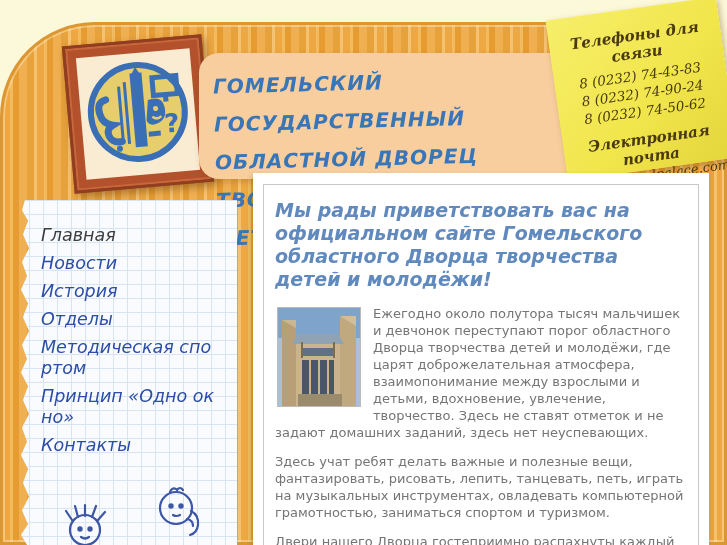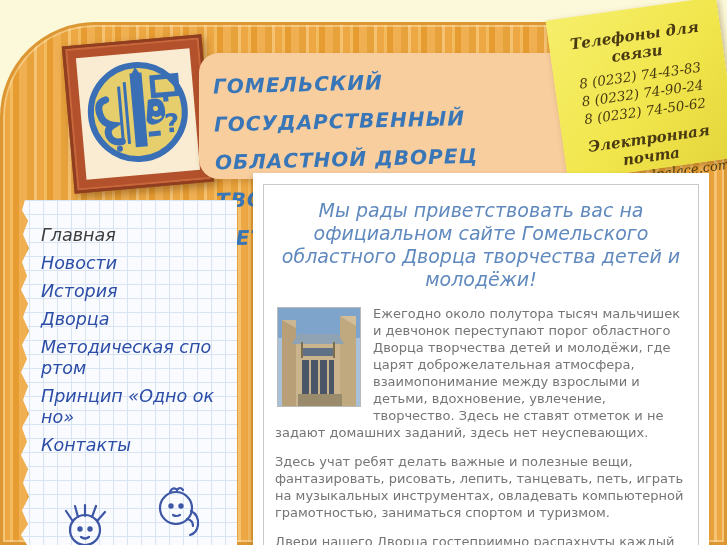--- a/index.html
+++ b/index.html
@@ -88,22 +88,22 @@
     position:absolute; left:253px; top:173px; width:456px; height:372px;
     background:#FFFFFF; box-shadow:-2px 2px 5px rgba(80,50,10,.18);
   }
   .content-inner {
     position:absolute; left:10px; top:11px; right:10px; bottom:-4px;
     border:1px solid #C9C9C9; background:#FFFFFF;
     padding:14px 11px 0 11px; overflow:hidden;
   }
   .welcome {
     font-style:italic; font-size:19px; line-height:23px;
-    color:#6089BE; text-align:center;
-    max-width:416px; margin:0 auto 14px auto;
+    color:#6089BE; 
+    max-width:416px; margin:0 auto 14px auto;font-weight:bold;
   }
   .photo {
     float:left; width:84px; height:100px; margin:2px 12px 4px 2px;
     border:1px solid #BBB; display:block;
   }
   .body-text { font-size:13px; line-height:17px; color:#757575; }
   .body-text p { margin-bottom:12px; }
 </style>
 </head>
 <body>
@@ -150,21 +150,21 @@
     <div class="note-phone">8 (0232) 74-50-62</div>
     <div class="note-h2">Электронная почта</div>
     <div class="note-email">info@gomelpalace.com</div>
   </div>
 
   <div class="paper">
     <nav class="menu">
       <a class="current">Главная</a>
       <a>Новости</a>
       <a>История</a>
-      <a>Дворца</a>
+      <a>Отделы</a>
       <a>Методическая спортом</a>
       <a>Принцип «Одно окно»</a>
       <a>Контакты</a>
     </nav>
     <span class="doodle" style="left:35px; top:300px;">
       <svg width="70" height="46" viewBox="0 0 70 46" fill="none" stroke="#3D56A5" stroke-width="2.2" stroke-linecap="round">
         <circle cx="35" cy="30" r="15"></circle>
         <path d="M22 20 l-6 -9 M28 17 l-3 -11 M35 16 l0 -11 M42 17 l4 -11 M48 20 l7 -8"></path>
         <circle cx="30" cy="29" r="1.6" fill="#3D56A5"></circle>
         <circle cx="40" cy="29" r="1.6" fill="#3D56A5"></circle>

